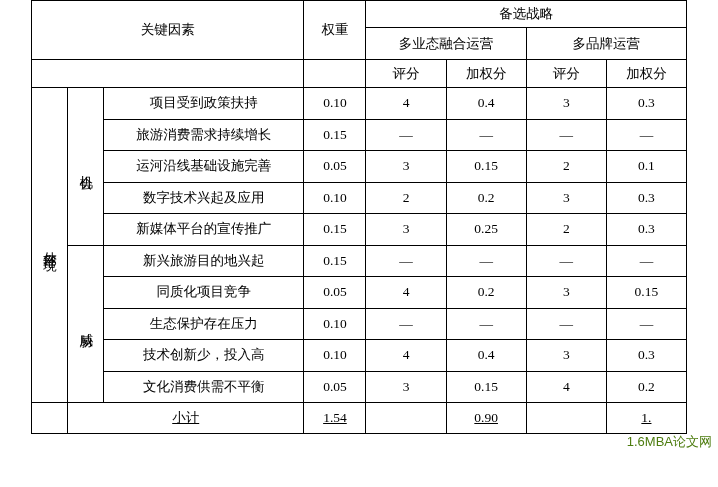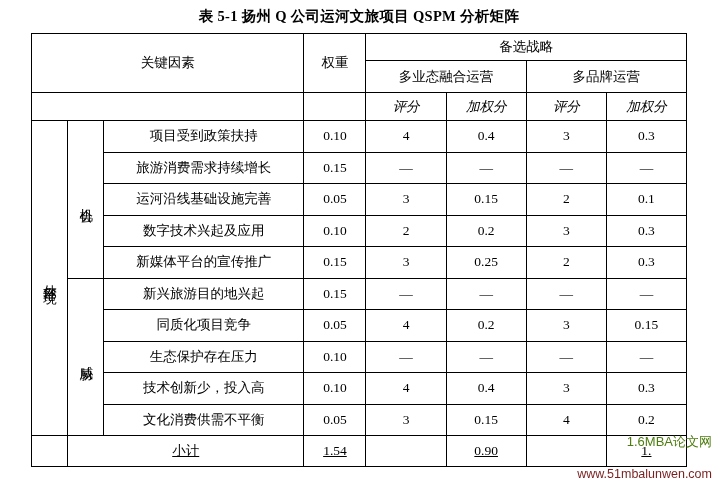--- a/index.html
+++ b/index.html
@@ -45,21 +45,20 @@
     line-height: 1.15;
   }
   .h-top td {
     height: 26px;
   }
   .h-mid td {
     height: 31px;
   }
   .h-bot td {
     height: 27px;
-    font-style: italic;
   }
   .body-row td {
     height: 30.5px;
   }
   .total-row td {
     height: 30px;
     text-decoration: underline;
   }
   .vert {
     writing-mode: vertical-rl;
@@ -102,21 +101,20 @@
   .col-c { width: 200px; }
   .col-w { width: 62px; }
   .col-s { width: 80px; }
   .col-ws { width: 80px; }
 </style>
 </head>
 <body>
 
 <div class="page">
 
-  <div class="caption">表 5-1  扬州 Q 公司运河文旅项目 QSPM 分析矩阵</div>
 
   <table class="qspm">
     <colgroup>
       <col class="col-a">
         <col class="col-b">
         <col class="col-c">
       <col class="col-w">
         <col class="col-s">
         <col class="col-ws">
       <col class="col-s">
@@ -252,14 +250,13 @@
         <td>1.54</td>
         <td></td>
         <td>0.90</td>
         <td></td>
         <td>1.</td>
       </tr>
     </tbody>
   </table>
 
   <div class="watermark wm1">1.6MBA论文网</div>
-  <div class="watermark wm2">www.51mbalunwen.com</div>
 </div>
 
 </body></html>

